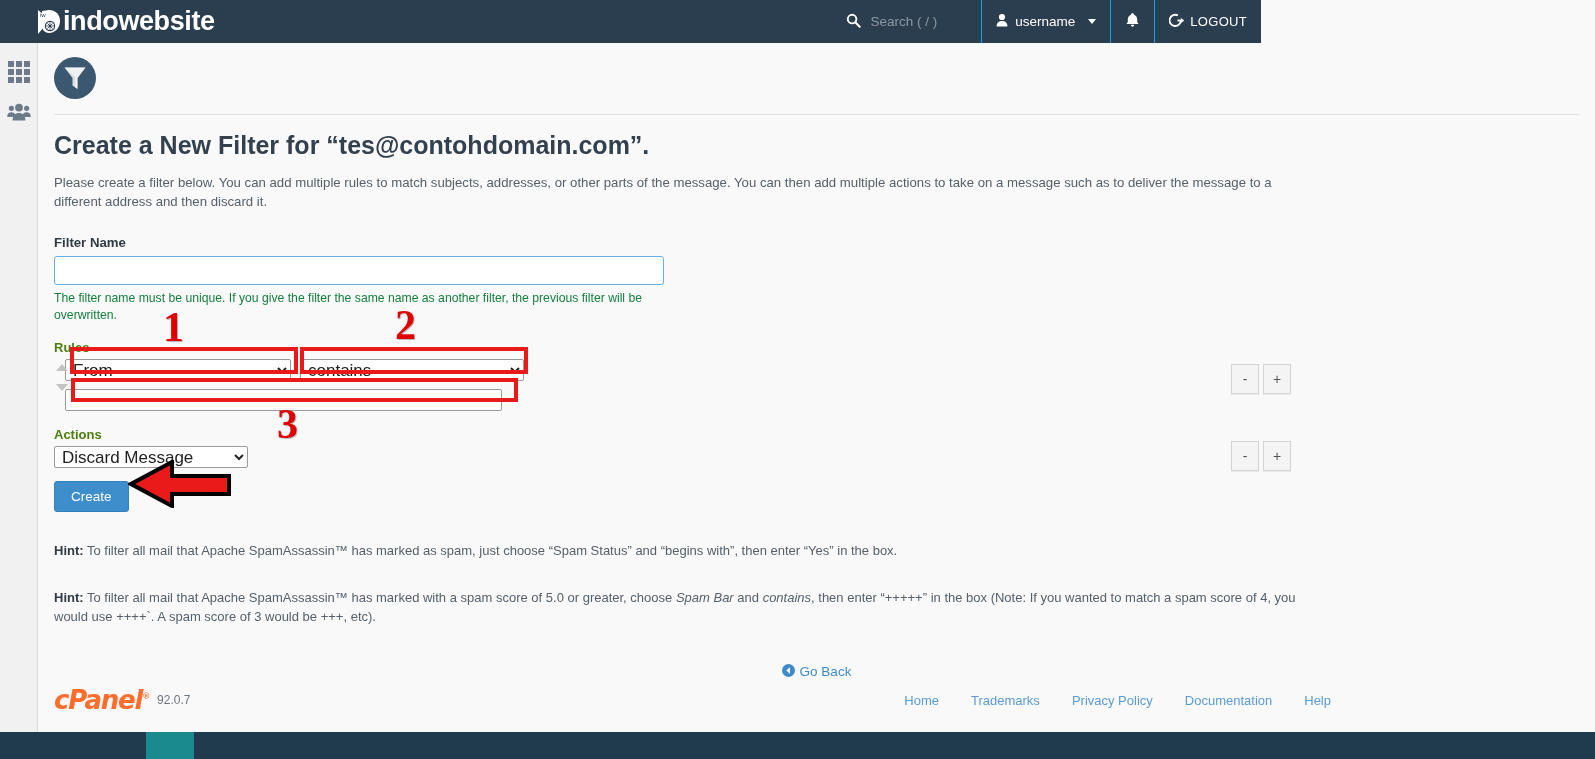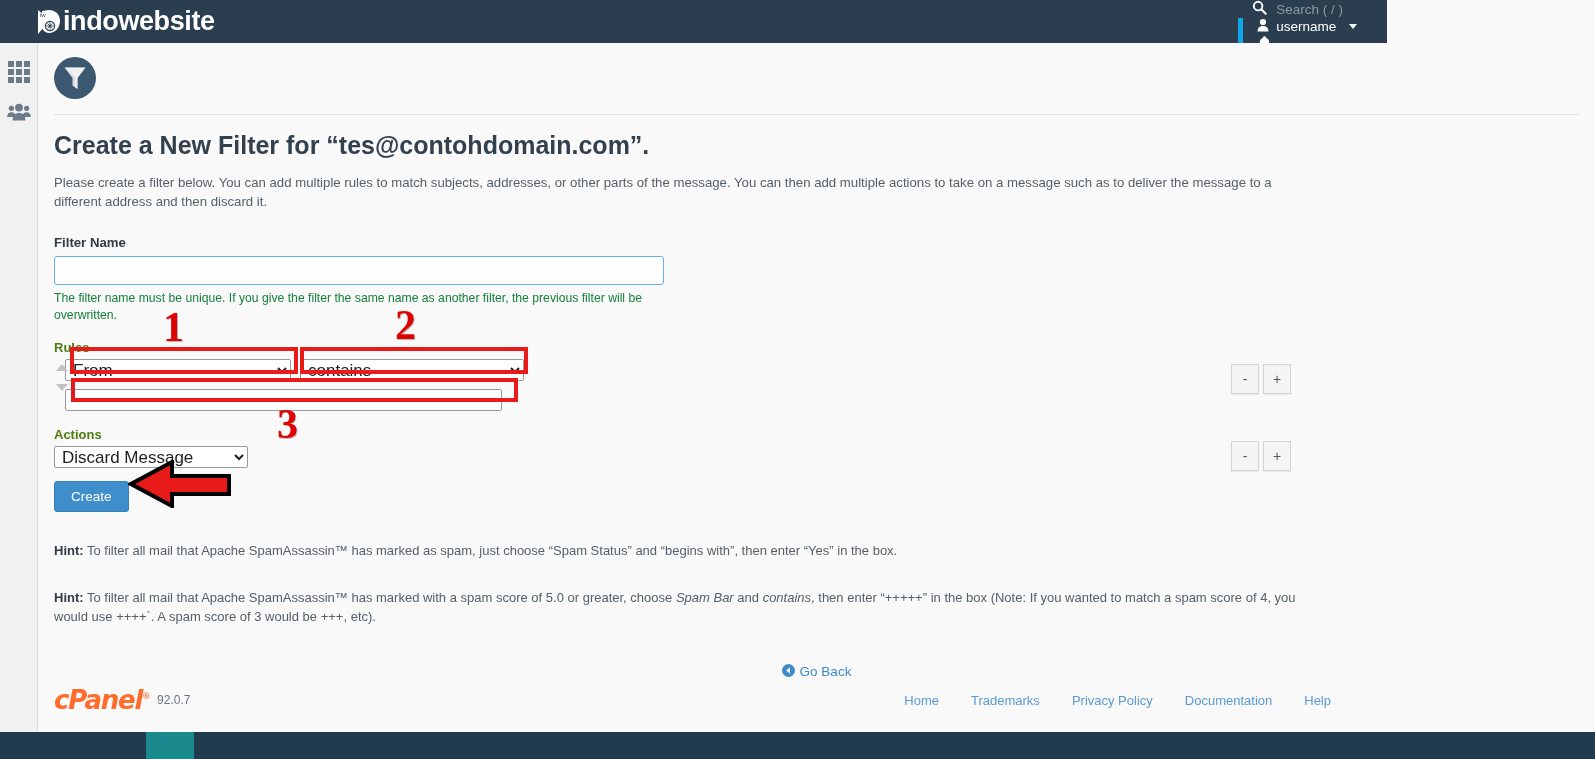--- a/index.html
+++ b/index.html
@@ -13,21 +13,21 @@
 
   .app {
     position: relative;
     width: 1595px; height: 759px;
     background: #f9f9f9;
   }
 
   
   .topbar {
     position: absolute; top: 0; left: 0;
-    width: 1387px; height: 43px;
+    width: 1261px; height: 43px;
     background: #2b3e50;
     display: flex; align-items: flex-start;
   }
   .brand {
     display: flex; align-items: center;
     margin-left: 36px;
     height: 43px;
   }
   .brand-mark {
     position: relative;
@@ -38,30 +38,29 @@
     color: #ffffff;
     font-size: 27px;
     font-weight: 600;
     letter-spacing: -0.4px;
     line-height: 1;
   }
   .topbar-right {
     margin-left: auto;
     display: flex; align-items: stretch;
     height: 43px;
-    flex-direction: column;
   }
   .tb-cell {
     display: flex; align-items: center;
     padding: 0 14px;
     color: #c8ccd1;
     font-size: 13.5px;
     height: 43px;
   }
-  .tb-sep { border-left: 5px solid #0ea5e9; }
+  .tb-sep { border-left: 1px solid #0ea5e9; }
   .tb-search {
     color: #8d98a3;
     padding-right: 44px;
   }
   .tb-search .lbl { margin-left: 9px; font-size: 13.5px; }
   .tb-user { color: #ffffff; font-size: 13.5px; }
   .tb-user .lbl { margin-left: 7px; }
   .caret-dn {
     width: 0; height: 0; margin-left: 13px;
     border-left: 4.5px solid transparent;

